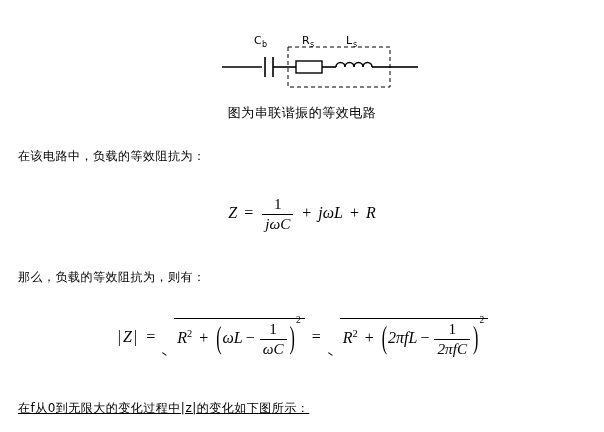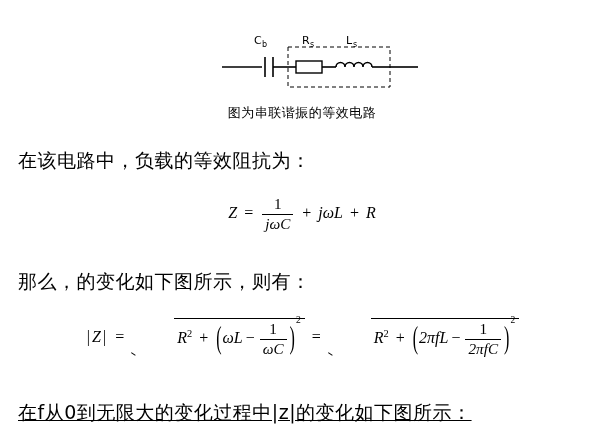--- a/index.html
+++ b/index.html
@@ -32,21 +32,21 @@
     text-align: center;
     font-size: 13px;
     font-family: "DejaVu Sans", sans-serif;
     letter-spacing: 0.5px;
   }
 
   
   .para {
     position: absolute;
     left: 18px;
-    font-size: 19px;
+    font-size: 12px;
     font-family: "DejaVu Sans", sans-serif;
     letter-spacing: 0.5px;
     white-space: nowrap;
   }
   #para-1 { top: 148px; }
   #para-2 { top: 269px; }
   #para-3 { top: 400px; text-decoration: underline; }
 
   
   .formula {
@@ -105,21 +105,21 @@
     border-left: 1px solid #000;
     transform: skewX(-12deg);
     transform-origin: bottom left;
   }
   .sqrt > .radicand {
     display: inline-block;
     border-top: 1px solid #000;
     border-left: 1px solid #000;
     padding: 2px 4px 2px 3px;
   }
-  .sqrt > .radicand { border-left: none; margin-left: 31px; }
+  .sqrt > .radicand { border-left: none; }
   .sqrt .tick {
     position: absolute;
     left: 0px;
     bottom: 6px;
     width: 5px;
     height: 0;
     border-top: 1px solid #000;
     transform: rotate(35deg);
     transform-origin: left bottom;
   }
@@ -193,21 +193,21 @@
       <span class="num">1</span>
       <span class="den"><span class="it">j</span><span class="it">ω</span><span class="it">C</span></span>
     </span>
     <span class="op">+</span>
     <span class="it">j</span><span class="it">ω</span><span class="it">L</span>
     <span class="op">+</span>
     <span class="it">R</span>
   </span>
 </div>
 
-<div class="para" id="para-2">那么，的变化如下图所示，则有：</div>
+<div class="para" id="para-2">那么，负载的等效阻抗为，则有：</div>
 
 <div class="formula" id="formula-2">
   <span class="math">
     <span class="absbar">|</span><span class="it">Z</span><span class="absbar">|</span>
     <span class="op">=</span>
 
     <span class="sqrt">
       <span class="tick"></span>
       <span class="radicand">
         <span class="it">R</span><sup class="exp up">2</sup>

